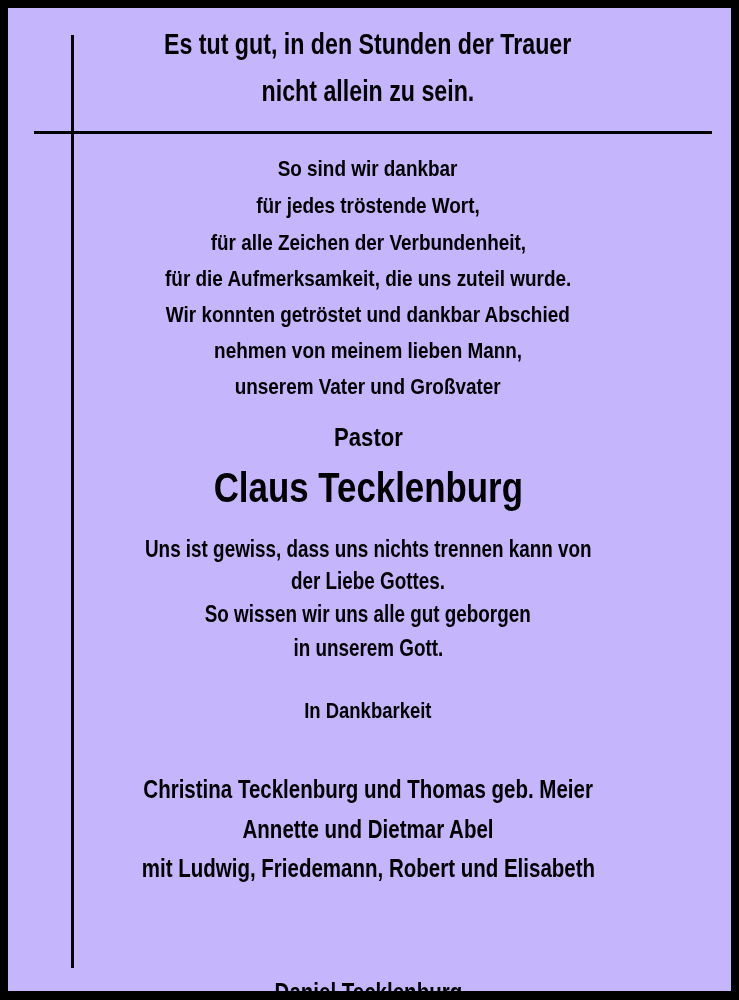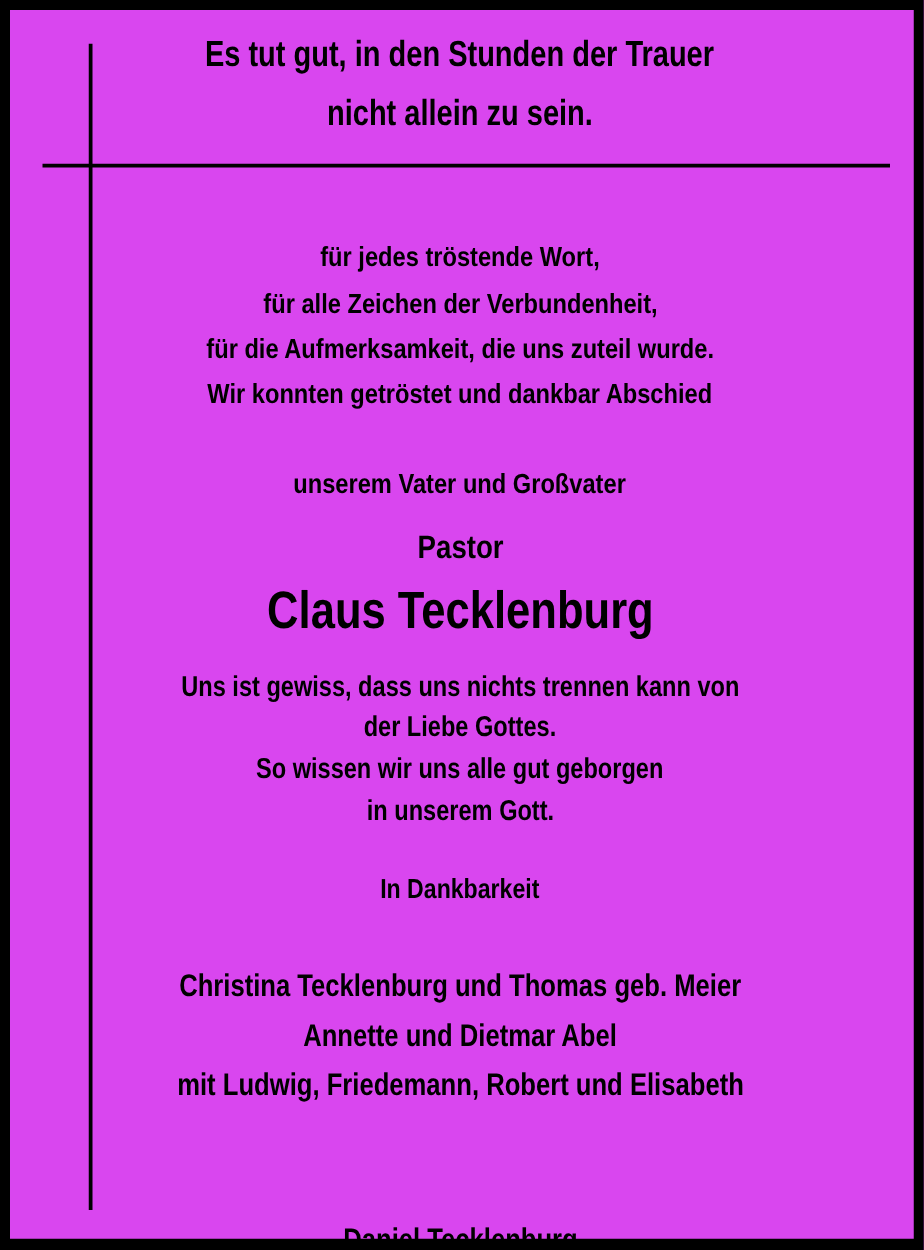--- a/index.html
+++ b/index.html
@@ -1,19 +1,19 @@
 <!DOCTYPE html>
 <html><head>
 <meta charset="utf-8">
 <style>
   html, body { margin: 0; padding: 0; }
   body { width: 739px; height: 1000px; background: #000; position: relative; overflow: hidden; }
   .page {
     position: absolute; left: 8px; top: 8px; width: 723px; height: 983px;
-    background: #d946ef;
+    background: #c4b5fd;
   }
   .vline { position: absolute; left: 63px; top: 27px; width: 3px; height: 933px; background: #000; }
   .hline { position: absolute; left: 26px; top: 123px; width: 678px; height: 3px; background: #000; }
   .line {
     position: absolute; left: 60px; width: 720px; margin-left: -60px;
     text-align: center; color: #000; white-space: nowrap;
     font-family: "Liberation Sans", sans-serif; font-weight: bold;
     line-height: 1;
   }
   .line span { display: inline-block; transform-origin: center; }
@@ -28,24 +28,26 @@
 </head>
 <body>
 
 <div class="page">
   <div class="vline"></div>
   <div class="hline"></div>
 
   <div class="line head" style="top:22px"><span>Es tut gut, in den Stunden der Trauer</span></div>
   <div class="line head" style="top:69px"><span>nicht allein zu sein.</span></div>
 
+  <div class="line body" style="top:150px"><span>So sind wir dankbar</span></div>
   <div class="line body" style="top:187px"><span>für jedes tröstende Wort,</span></div>
   <div class="line body" style="top:224px"><span>für alle Zeichen der Verbundenheit,</span></div>
   <div class="line body" style="top:260px"><span>für die Aufmerksamkeit, die uns zuteil wurde.</span></div>
   <div class="line body" style="top:296px"><span>Wir konnten getröstet und dankbar Abschied</span></div>
+  <div class="line body" style="top:332px"><span>nehmen von meinem lieben Mann,</span></div>
   <div class="line body" style="top:368px"><span>unserem Vater und Großvater</span></div>
 
   <div class="line pastor" style="top:416px"><span>Pastor</span></div>
   <div class="line name" style="top:459px"><span>Claus Tecklenburg</span></div>
 
   <div class="line verse" style="top:530px"><span>Uns ist gewiss, dass uns nichts trennen kann von</span></div>
   <div class="line verse" style="top:595px"><span>So wissen wir uns alle gut geborgen</span></div>
   <div class="line verse" style="top:562px"><span>der Liebe Gottes.</span></div>
   <div class="line verse" style="top:629px"><span>in unserem Gott.</span></div>
 

